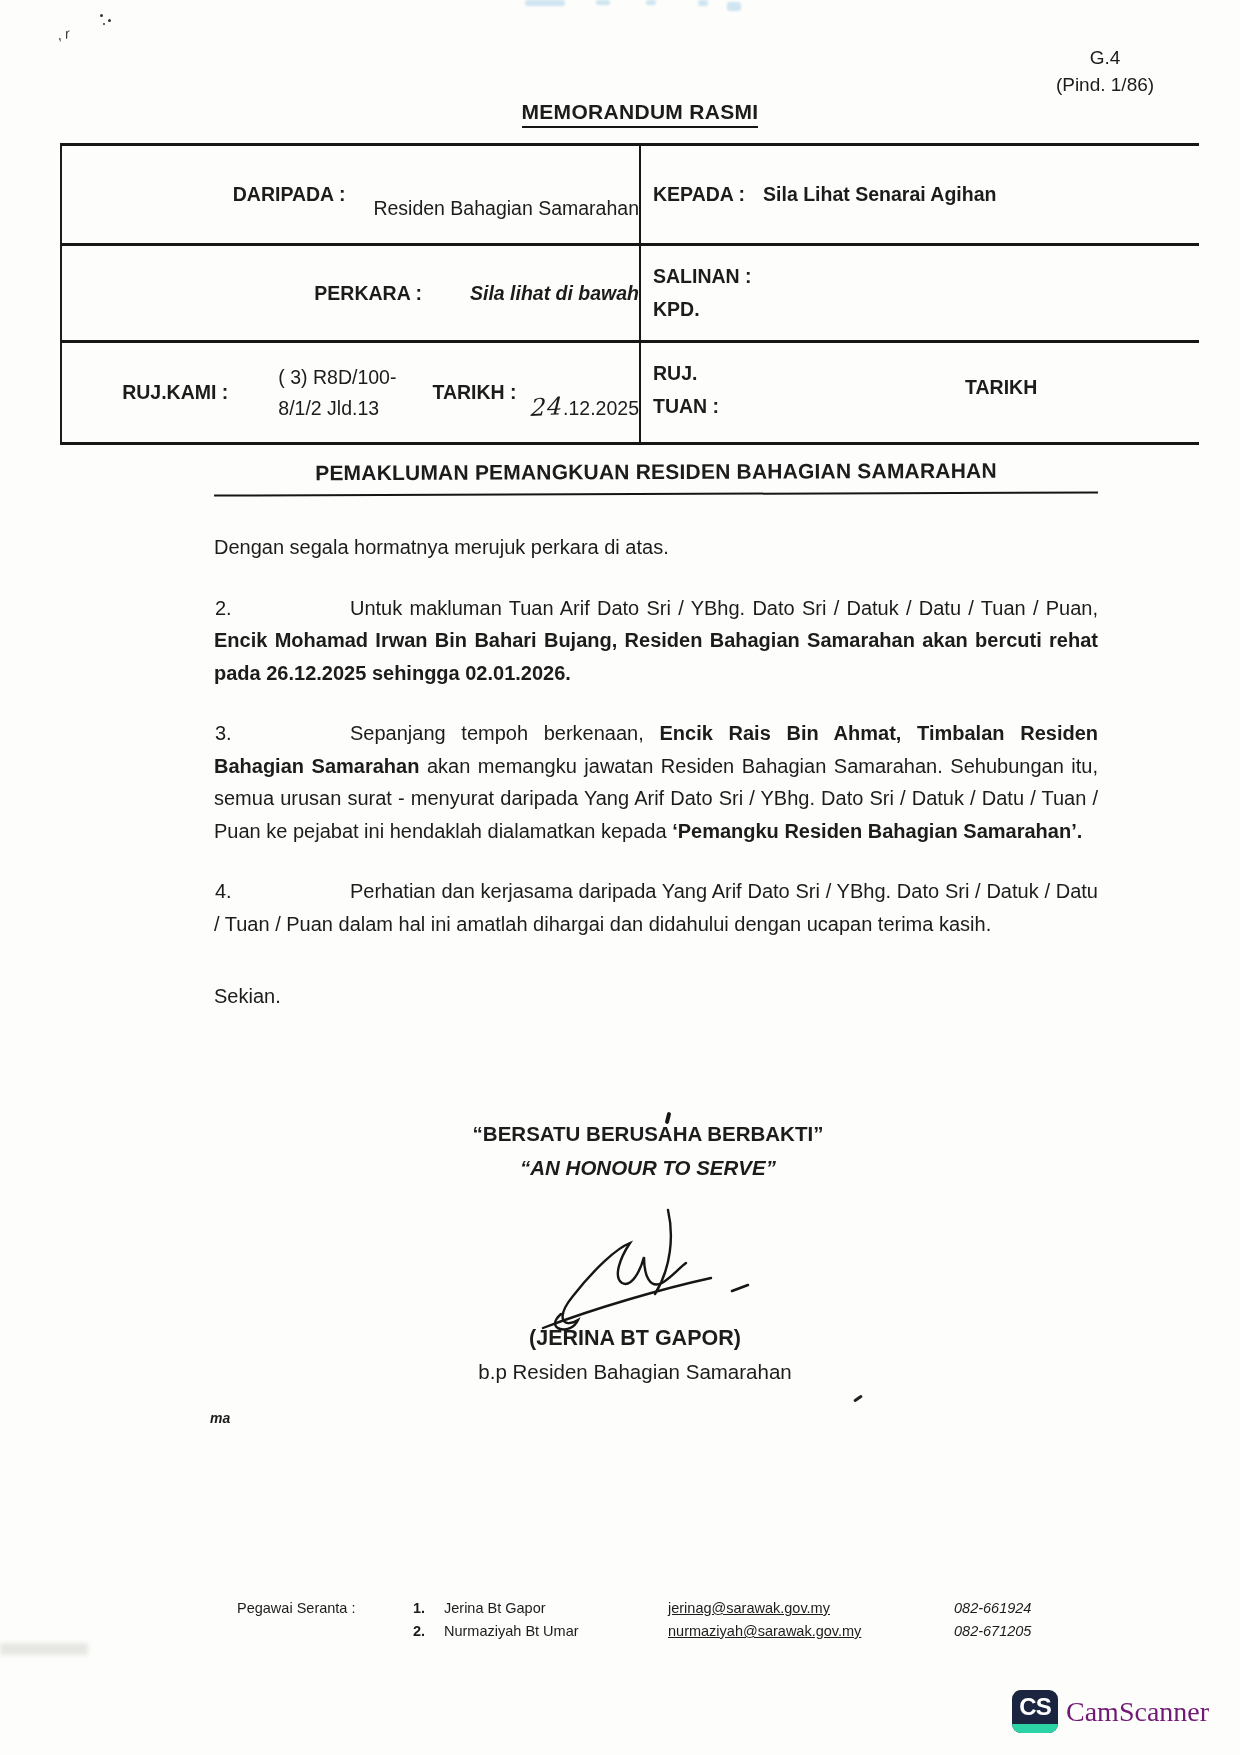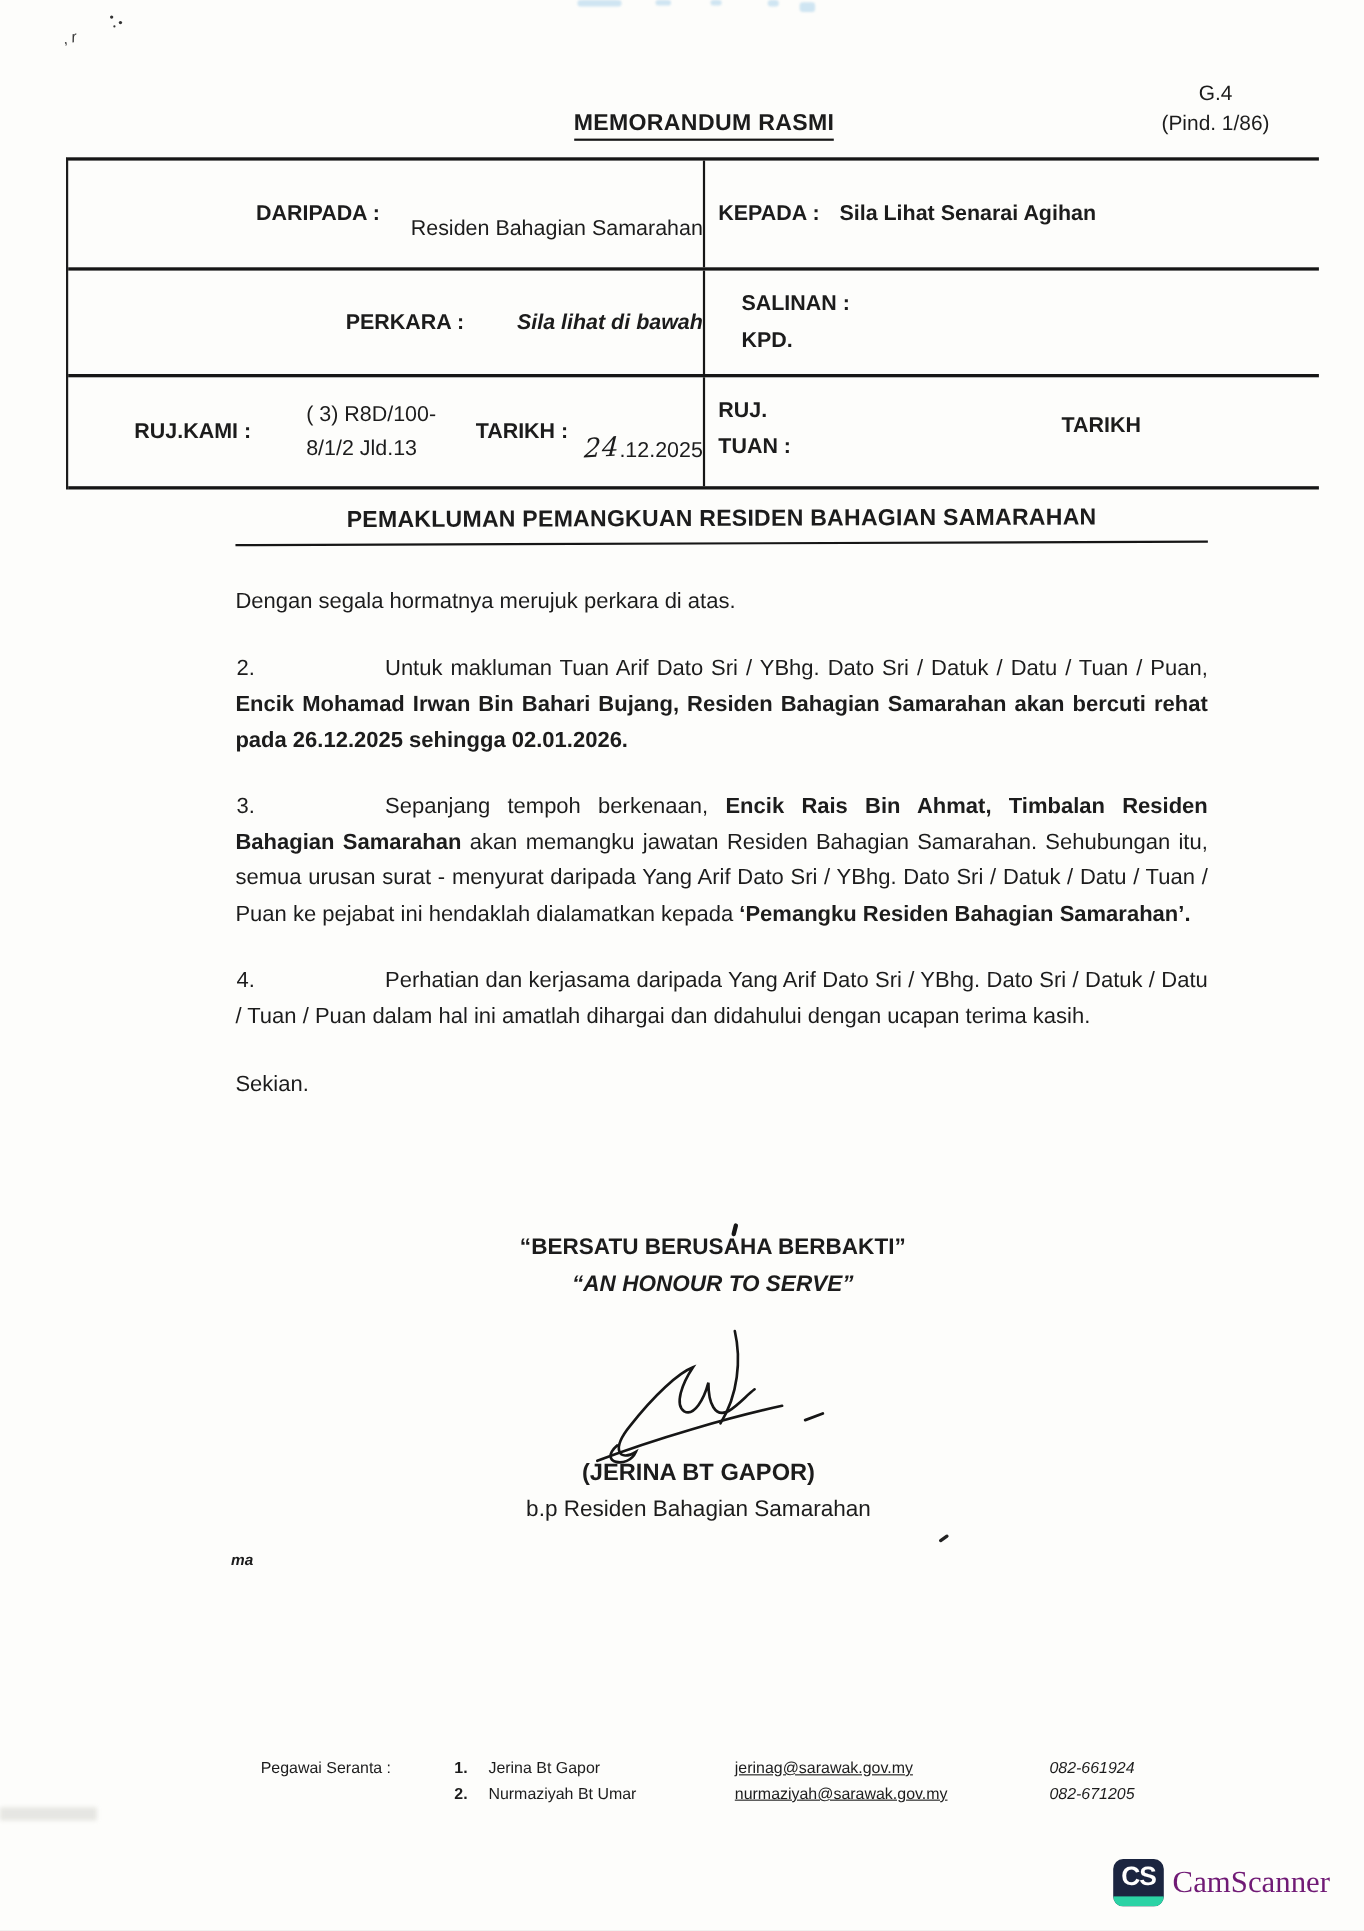--- a/index.html
+++ b/index.html
@@ -5,49 +5,49 @@
   html,body{margin:0;padding:0;background:#e8e8e8;}
   .page{position:relative;width:1240px;height:1755px;background:#fdfdfb;overflow:hidden;
         font-family:"Liberation Sans",sans-serif;color:#1c1c1c;}
   
   .speck{position:absolute;background:#333;border-radius:50%;}
   .blue-smudge{position:absolute;background:rgba(150,200,230,.45);filter:blur(1px);border-radius:3px;}
   .gray-smudge{position:absolute;background:rgba(150,150,140,.22);filter:blur(2px);}
   .comma-mark{position:absolute;font-size:14px;color:#333;transform:rotate(-10deg);}
   
   .form-code{position:absolute;top:44px;left:1015px;width:180px;text-align:center;
-             font-size:19px;line-height:27px;margin-top:28px;}
+             font-size:19px;line-height:27px;}
   .memo-title{position:absolute;top:100px;left:0;width:1280px;text-align:center;}
   .memo-title span{font-weight:bold;font-size:21px;letter-spacing:.3px;
                    border-bottom:2.5px solid #161616;padding-bottom:3px;}
   
   .meta-table{position:absolute;top:143px;left:60px;width:1137px;
               border-top:3px solid #161616;border-left:2px solid #1c1c1c;}
   .mrow{position:relative;display:flex;border-bottom:3px solid #161616;}
-  .r1{height:97px;} .r2{height:94px;gap:21px;} .r3{height:99px;}
+  .r1{height:97px;} .r2{height:94px;} .r3{height:99px;}
   .cell-l{width:577px;border-right:2.5px solid #161616;position:relative;justify-content:flex-end;}
   .cell-r{flex:1;position:relative;}
   .meta-table .lab{font-weight:bold;font-size:19.5px;}
   .meta-table .val{font-size:19.5px;margin-top:28px;}
   .vcenter{display:flex;align-items:center;height:100%;}
   .stack2{position:absolute;top:14px;font-weight:bold;font-size:19.5px;line-height:33px;}
   .ref-block{font-size:19.5px;line-height:31px;margin-left:50px;}
   .hand-day{font-family:"DejaVu Serif",serif;font-style:italic;font-size:24px;
             display:inline-block;transform:rotate(-3deg) skewX(-6deg);letter-spacing:1px;}
   
   .bodycol{position:absolute;left:214px;top:458px;width:884px;font-size:20px;line-height:32.5px;}
   .doc-heading{font-weight:bold;font-size:21px;line-height:28px;text-align:center;
                letter-spacing:.2px;border-bottom:2.5px solid #161616;padding-bottom:7px;
                transform:rotate(-.2deg);}
   .para{position:relative;text-align:justify;margin:28px 0 0 0;}
   .para.first{margin-top:36px;}
   .pnum{position:absolute;left:1px;top:0;}
   .indent{text-indent:136px;display:block;}
   .b{font-weight:bold;}
-  .closing{margin-top:30px;}
+  .closing{margin-top:40px;}
   
   .slogan1{position:absolute;top:1122px;left:56px;width:1184px;text-align:center;
            font-weight:bold;font-size:20.5px;}
   .slogan2{position:absolute;top:1156px;left:56px;width:1184px;text-align:center;
            font-weight:bold;font-style:italic;font-size:20.5px;}
   .sig-svg{position:absolute;left:505px;top:1196px;}
   .sig-tick{position:absolute;left:666px;top:1112px;width:4px;height:12px;background:#161616;
             transform:rotate(14deg);border-radius:2px;}
   .sig-name{position:absolute;top:1326px;left:30px;width:1210px;text-align:center;
             font-weight:bold;font-size:21.5px;}

